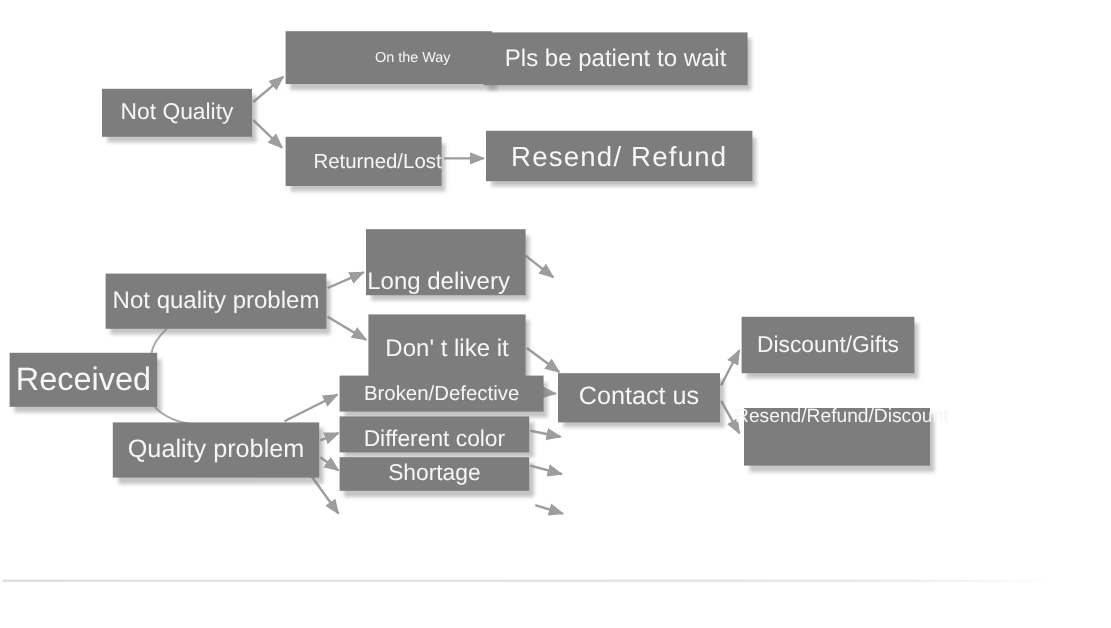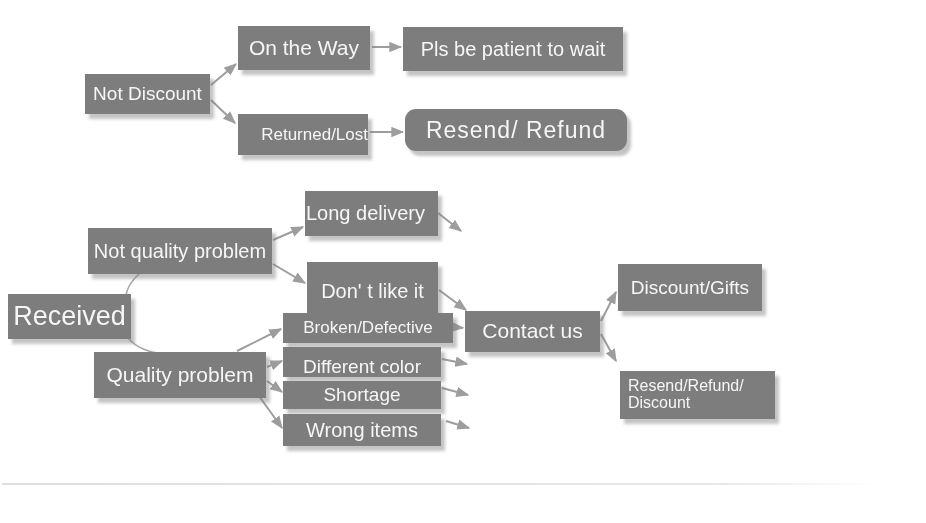--- a/index.html
+++ b/index.html
@@ -22,26 +22,25 @@
     justify-content: center;
     text-align: center;
     white-space: nowrap;
     box-shadow: 4px 5px 3px rgba(125,125,125,0.45);
     line-height: 1.05;
   }
   .node span { display: block; }
   #n-resend-refund { letter-spacing: 1px; }
   #n-long-delivery { justify-content: flex-start; padding-left: 1px; }
   #n-resend-refund-discount {
-    flex-direction: column;
+    flex-direction: row;
     align-items: flex-start;
     justify-content: center;
     padding-left: 8px;
     text-align: left;
-    margin-top: 31px;
   }
   #arrow-layer {
     position: absolute; left: 0; top: 0;
     pointer-events: none;
   }
   .arrow { stroke: #9d9d9d; stroke-width: 2; fill: none; }
   .connector { stroke: #a9a9a9; stroke-width: 1.6; fill: none; }
   #bottom-edge-line {
     position: absolute;
     left: 2px; top: 483px;
@@ -82,48 +81,48 @@
     <line class="arrow" x1="442" y1="326" x2="463" y2="328" marker-end="url(#ah)"></line>
     <line class="arrow" x1="442" y1="359" x2="467" y2="364" marker-end="url(#ah)"></line>
     <line class="arrow" x1="442" y1="388" x2="468" y2="395" marker-end="url(#ah)"></line>
     <line class="arrow" x1="446" y1="421" x2="469" y2="428" marker-end="url(#ah)"></line>
 
     <line class="arrow" x1="601" y1="321" x2="616" y2="292" marker-end="url(#ah)"></line>
     <line class="arrow" x1="601" y1="334" x2="616" y2="361" marker-end="url(#ah)"></line>
   </svg>
 
   <div class="node" id="n-not-received" style="left:85px;top:74px;width:125px;height:40px;font-size:19px;">
-    <span>Not Discount</span>
+    <span>Not Quality</span>
   </div>
 
-  <div class="node" id="n-on-the-way" style="left:238px;top:26px;width:132px;height:44px;font-size:21px;">
+  <div class="node" id="n-on-the-way" style="left:238px;top:26px;width:132px;height:44px;font-size:12px;padding-left:40px;">
     <span>On the Way</span>
   </div>
 
   <div class="node" id="n-pls-be-patient" style="left:403px;top:27px;width:220px;height:44px;font-size:20px;">
     <span>Pls be patient to wait</span>
   </div>
 
   <div class="node" id="n-returned-lost" style="left:238px;top:114px;width:130px;height:41px;font-size:17px;justify-content:flex-end;">
     <span>Returned/Lost</span>
   </div>
 
-  <div class="node" id="n-resend-refund" style="left:405px;top:109px;width:222px;height:42px;font-size:23px;border-radius:11px;">
+  <div class="node" id="n-resend-refund" style="left:405px;top:109px;width:222px;height:42px;font-size:23px;">
     <span>Resend/ Refund</span>
   </div>
 
   <div class="node" id="n-received" style="left:8px;top:294px;width:123px;height:45px;font-size:27px;">
     <span>Received</span>
   </div>
 
   <div class="node" id="n-not-quality-problem" style="left:88px;top:228px;width:184px;height:46px;font-size:20px;">
     <span>Not quality problem</span>
   </div>
 
-  <div class="node" id="n-long-delivery" style="left:305px;top:191px;width:132px;height:45px;font-size:20px;">
+  <div class="node" id="n-long-delivery" style="left:305px;top:191px;width:132px;height:55px;font-size:20px;align-items:flex-end;">
     <span>Long delivery</span>
   </div>
 
   <div class="node" id="n-dont-like-it" style="left:307px;top:262px;width:131px;height:58px;font-size:20px;">
     <span>Don' t like it</span>
   </div>
 
   <div class="node" id="n-quality-problem" style="left:94px;top:352px;width:172px;height:46px;font-size:21px;">
     <span>Quality problem</span>
   </div>
@@ -133,23 +132,20 @@
   </div>
 
   <div class="node" id="n-different-color" style="left:283px;top:347px;width:158px;height:30px;font-size:19px;align-items:flex-end;">
     <span>Different color</span>
   </div>
 
   <div class="node" id="n-shortage" style="left:283px;top:381px;width:158px;height:28px;font-size:19px;">
     <span>Shortage</span>
   </div>
 
-  <div class="node" id="n-wrong-items" style="left:283px;top:414px;width:158px;height:32px;font-size:20px;">
-    <span>Wrong items</span>
-  </div>
 
   <div class="node" id="n-contact-us" style="left:465px;top:311px;width:135px;height:41px;font-size:21px;">
     <span>Contact us</span>
   </div>
 
   <div class="node" id="n-discount-gifts" style="left:618px;top:264px;width:144px;height:47px;font-size:19px;">
     <span>Discount/Gifts</span>
   </div>
 
   <div class="node" id="n-resend-refund-discount" style="left:620px;top:340px;width:147px;height:48px;font-size:16px;">

